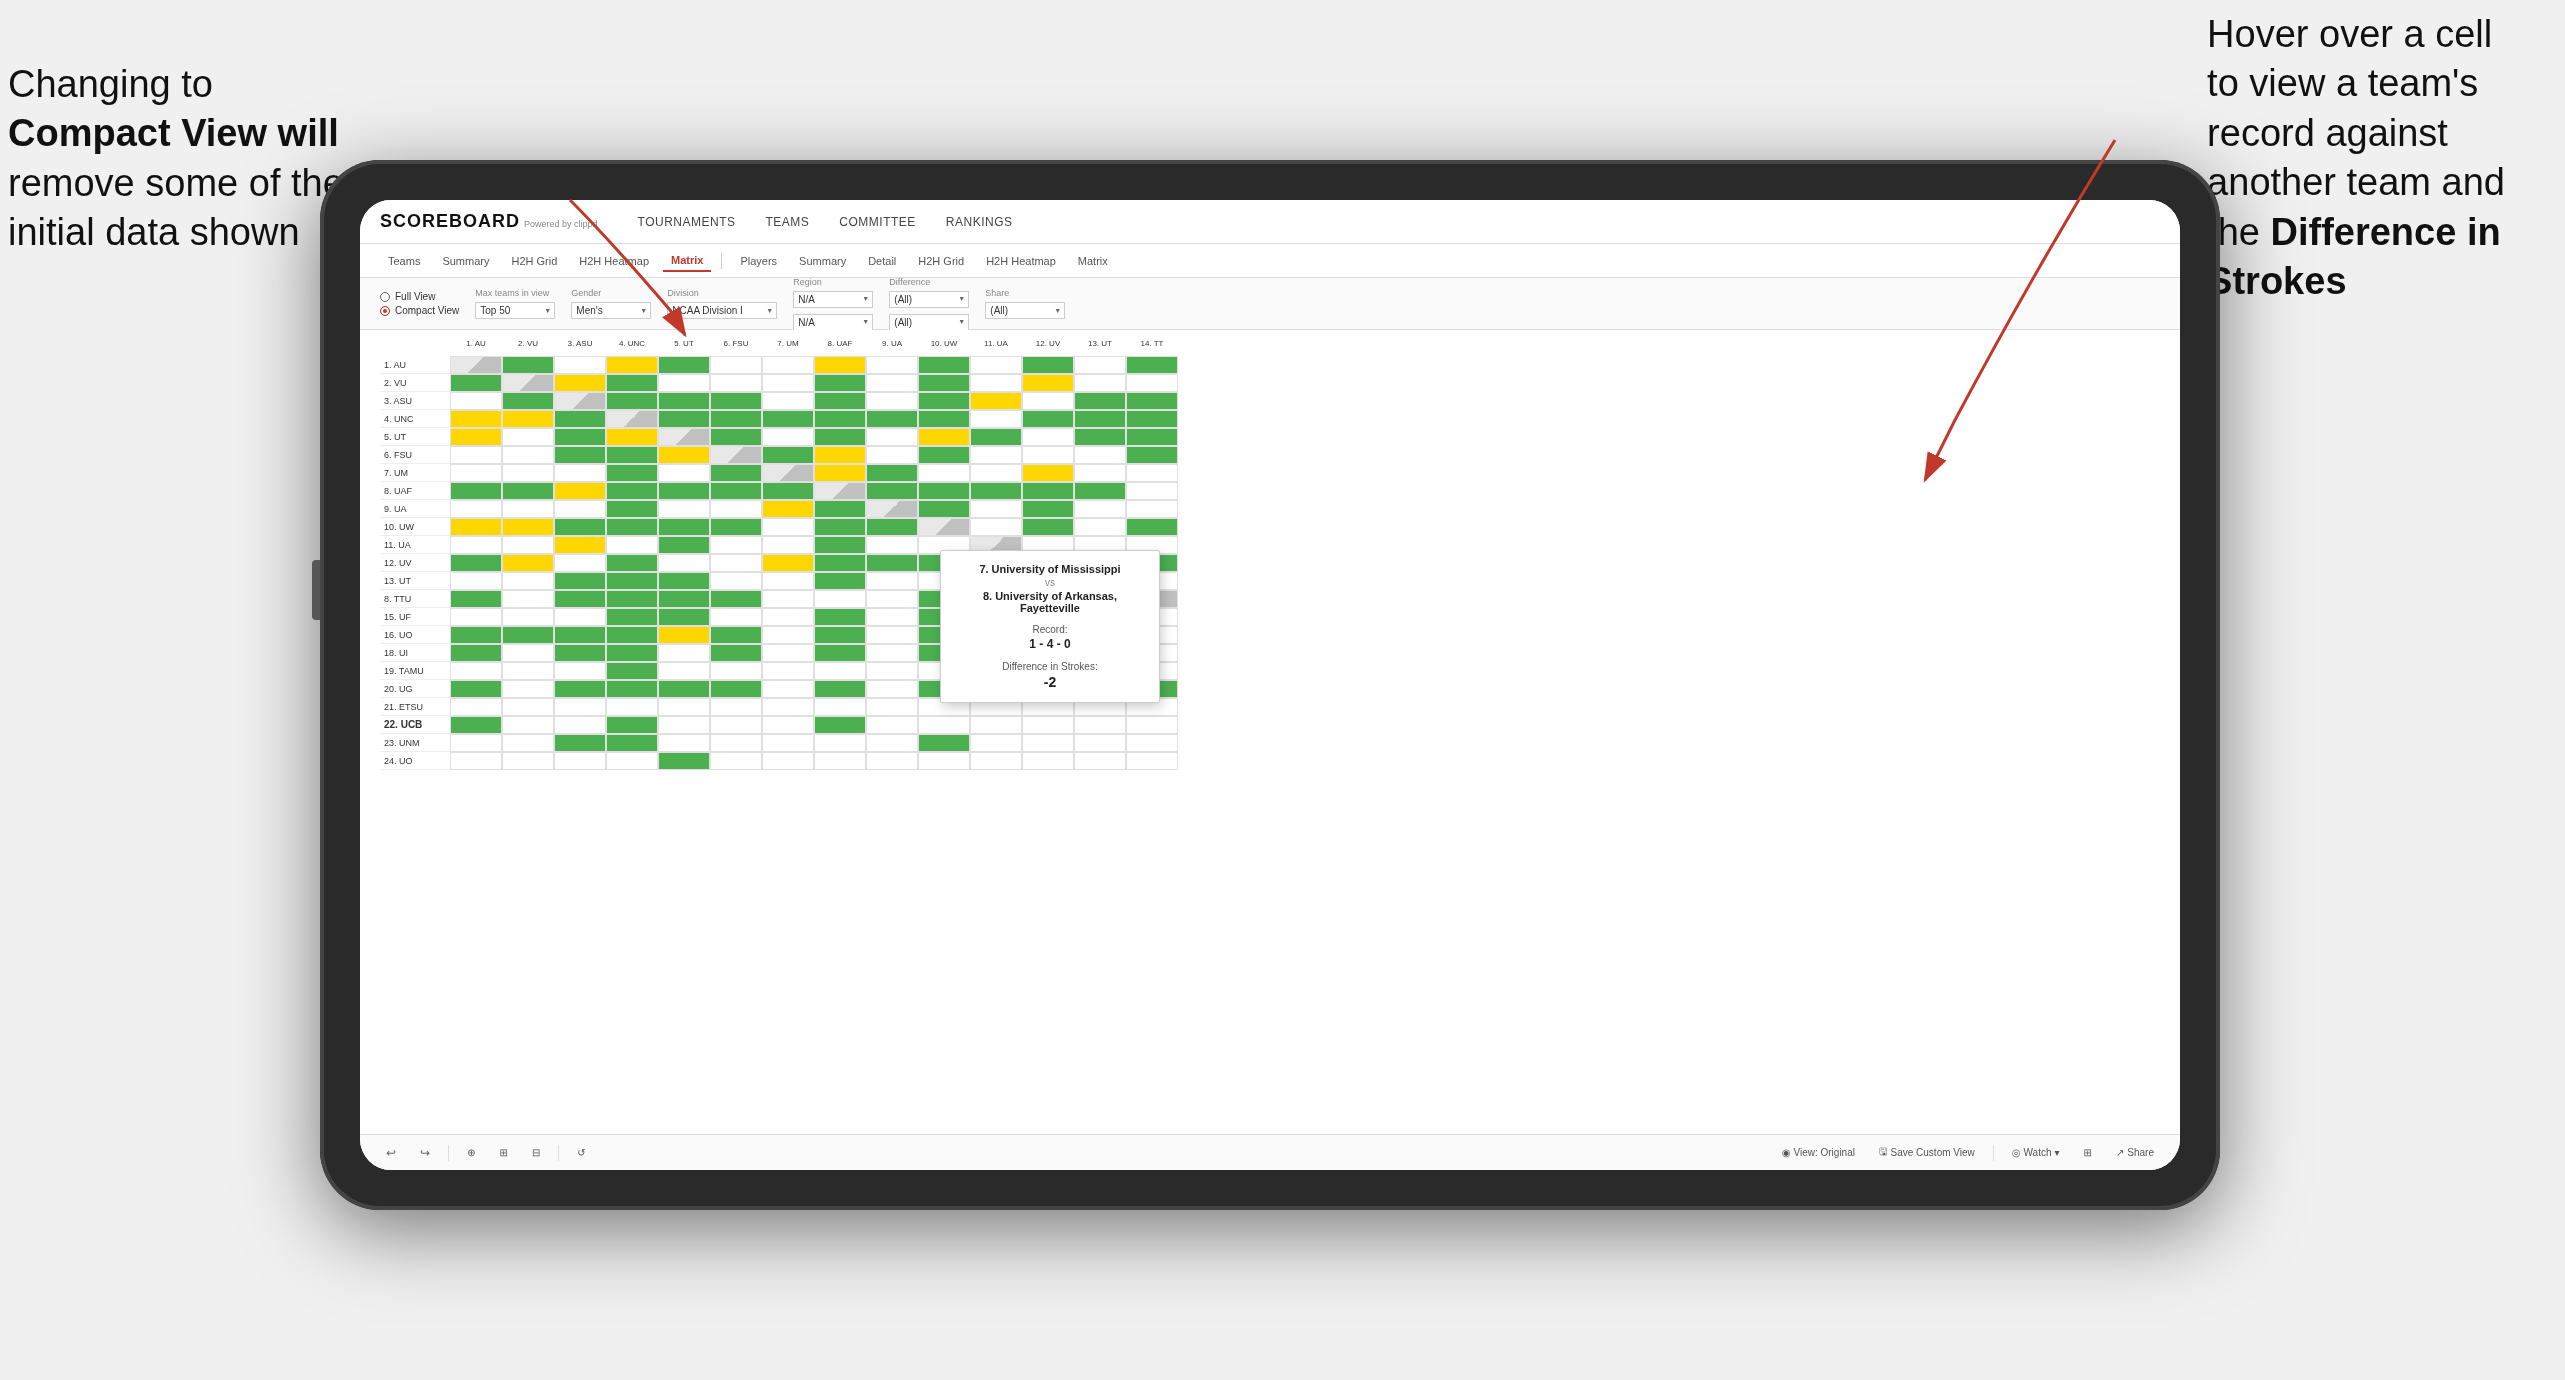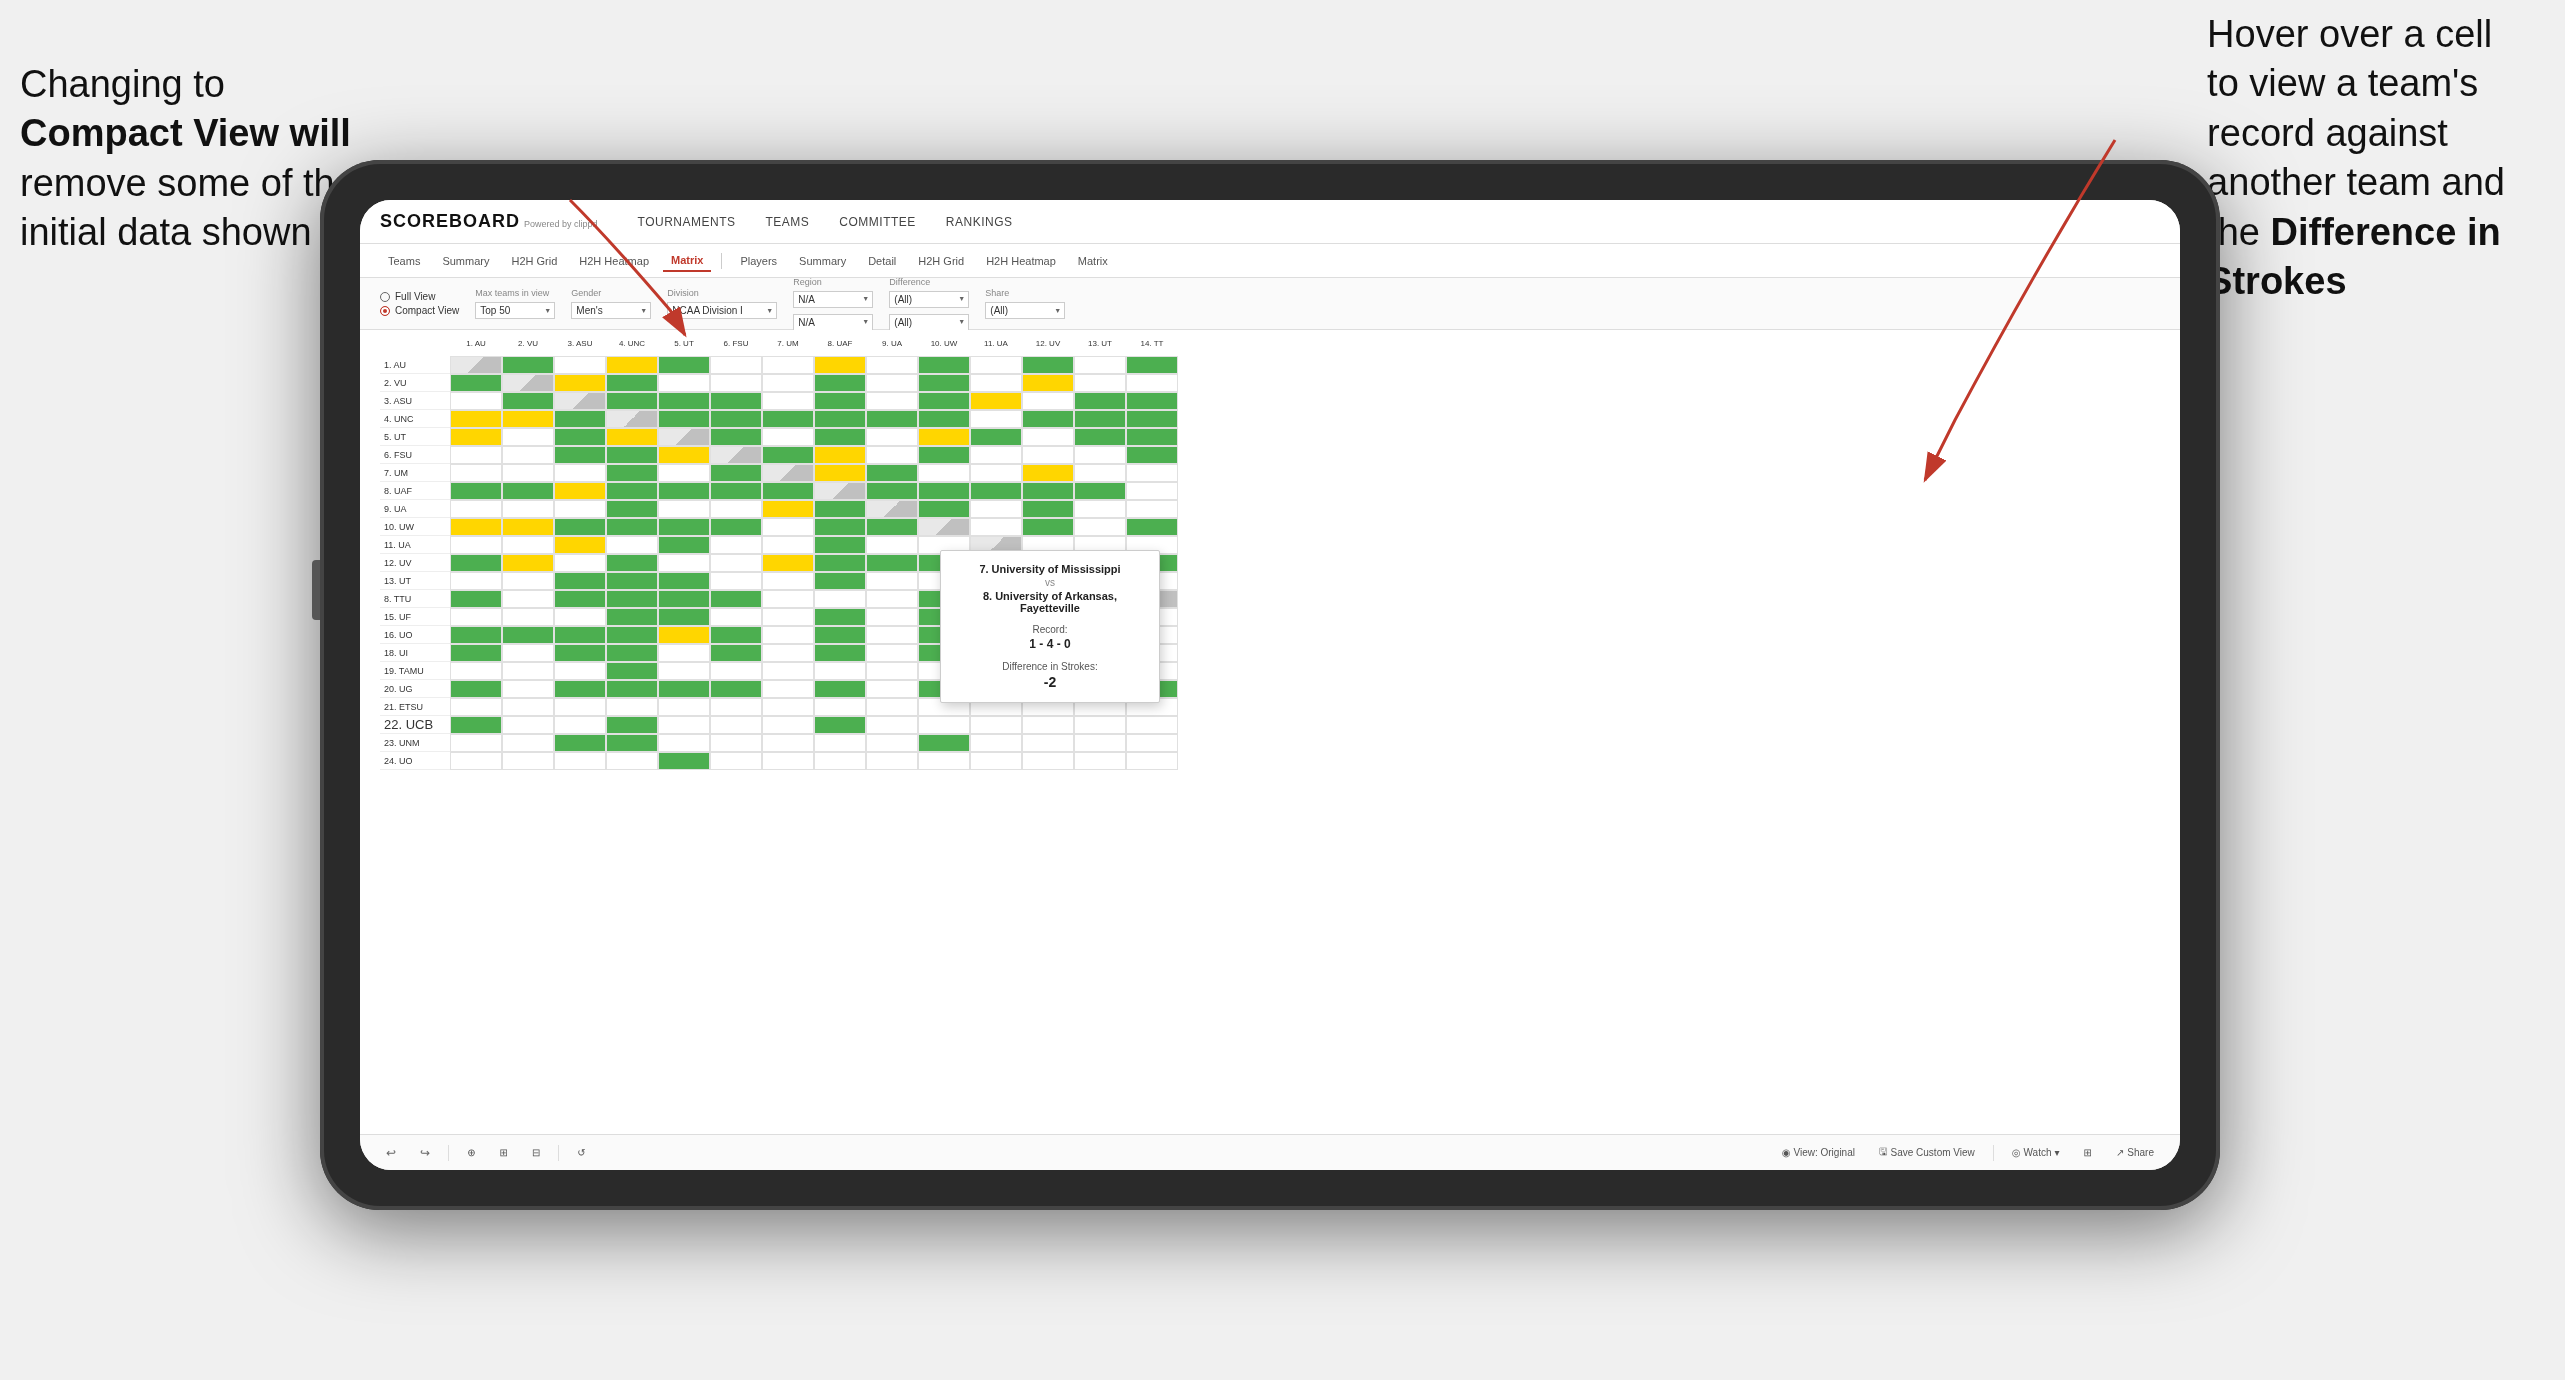--- a/index.html
+++ b/index.html
@@ -9,21 +9,21 @@
       width: 2565px;
       height: 1380px;
       position: relative;
       overflow: hidden;
     }
 
     
     .annotation-left {
       position: absolute;
       top: 60px;
-      left: 20px;
+      left: 8px;
       font-size: 38px;
       line-height: 1.3;
       max-width: 520px;
       color: #111;
     }
     .annotation-left strong {
       font-weight: 900;
     }
 
     
@@ -855,21 +855,21 @@
             <div style="height: 18px; min-width: 52px; border: 1px solid rgb(224, 224, 224); background: rgb(255, 255, 255);"></div>
             <div style="height: 18px; min-width: 52px; border: 1px solid rgb(224, 224, 224); background: rgb(255, 255, 255);"></div>
             <div style="height: 18px; min-width: 52px; border: 1px solid rgb(224, 224, 224); background: rgb(255, 255, 255);"></div>
             <div style="height: 18px; min-width: 52px; border: 1px solid rgb(224, 224, 224); background: rgb(255, 255, 255);"></div>
             <div style="height: 18px; min-width: 52px; border: 1px solid rgb(224, 224, 224); background: rgb(255, 255, 255);"></div>
             <div style="height: 18px; min-width: 52px; border: 1px solid rgb(224, 224, 224); background: rgb(255, 255, 255);"></div>
             <div style="height: 18px; min-width: 52px; border: 1px solid rgb(224, 224, 224); background: rgb(255, 255, 255);"></div>
             <div style="height: 18px; min-width: 52px; border: 1px solid rgb(224, 224, 224); background: rgb(255, 255, 255);"></div>
           </div>
           <div style="display: flex; align-items: center;">
-            <div style="width: 70px; flex-shrink: 0; font-size: 13px; color: rgb(51, 51, 51); padding: 2px 4px; height: 18px; display: flex; align-items: center; border-bottom: 1px solid rgb(238, 238, 238); white-space: nowrap;">22. UCB</div>
+            <div style="width: 70px; flex-shrink: 0; font-size: 10px; color: rgb(51, 51, 51); padding: 2px 4px; height: 18px; display: flex; align-items: center; border-bottom: 1px solid rgb(238, 238, 238); white-space: nowrap; font-weight: bold;">22. UCB</div>
             <div style="height: 18px; min-width: 52px; border: 1px solid rgb(224, 224, 224); background: rgb(76, 175, 80);"></div>
             <div style="height: 18px; min-width: 52px; border: 1px solid rgb(224, 224, 224); background: rgb(255, 255, 255);"></div>
             <div style="height: 18px; min-width: 52px; border: 1px solid rgb(224, 224, 224); background: rgb(255, 255, 255);"></div>
             <div style="height: 18px; min-width: 52px; border: 1px solid rgb(224, 224, 224); background: rgb(76, 175, 80);"></div>
             <div style="height: 18px; min-width: 52px; border: 1px solid rgb(224, 224, 224); background: rgb(255, 255, 255);"></div>
             <div style="height: 18px; min-width: 52px; border: 1px solid rgb(224, 224, 224); background: rgb(255, 255, 255);"></div>
             <div style="height: 18px; min-width: 52px; border: 1px solid rgb(224, 224, 224); background: rgb(255, 255, 255);"></div>
             <div style="height: 18px; min-width: 52px; border: 1px solid rgb(224, 224, 224); background: rgb(76, 175, 80);"></div>
             <div style="height: 18px; min-width: 52px; border: 1px solid rgb(224, 224, 224); background: rgb(255, 255, 255);"></div>
             <div style="height: 18px; min-width: 52px; border: 1px solid rgb(224, 224, 224); background: rgb(255, 255, 255);"></div>

